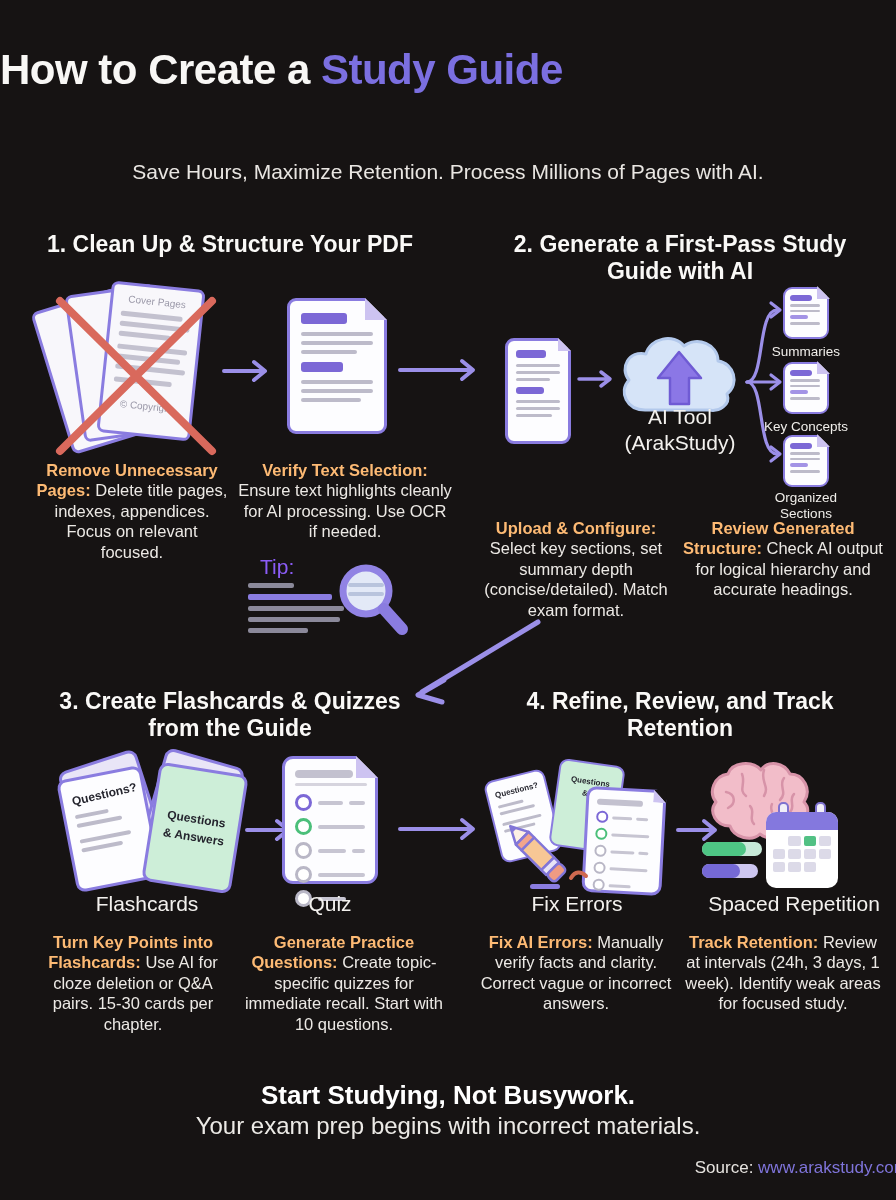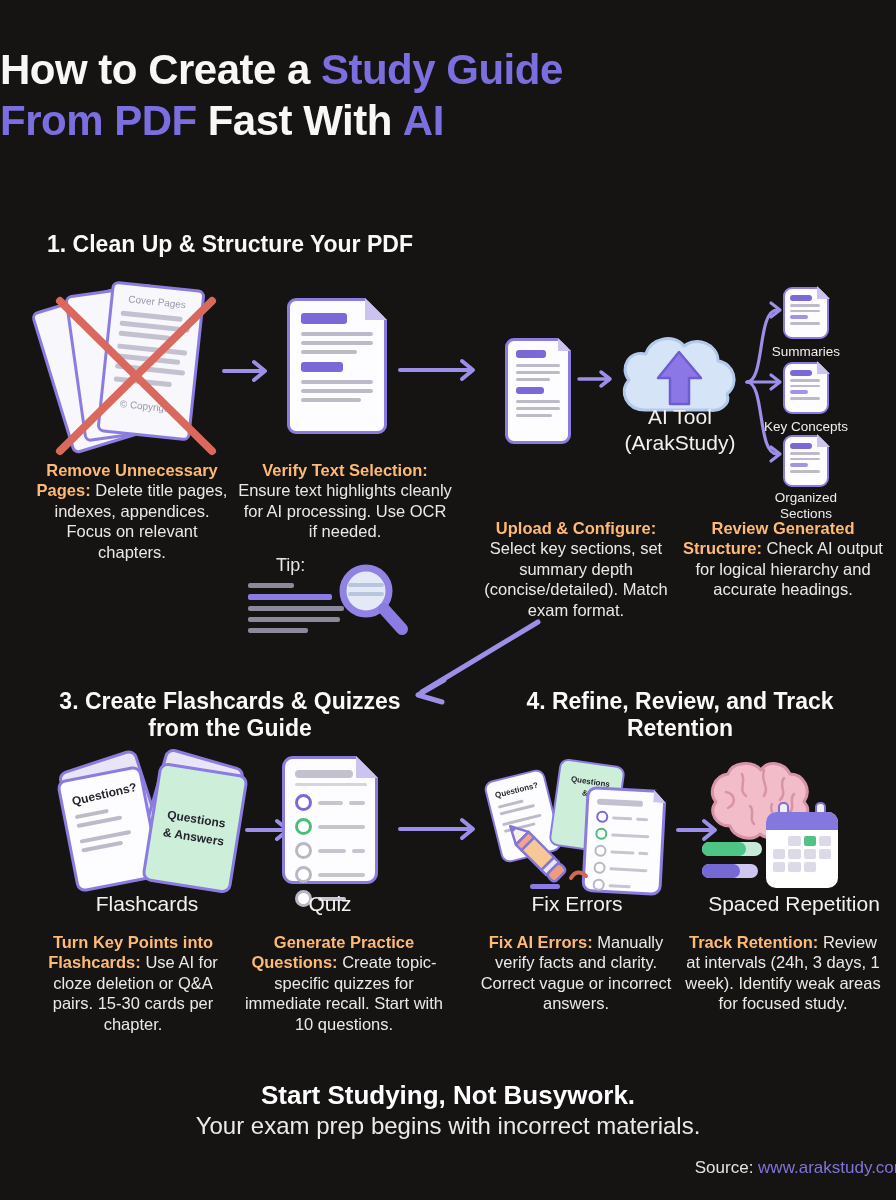--- a/index.html
+++ b/index.html
@@ -63,22 +63,22 @@
   svg{display:block;}
   .abs{position:absolute;}
 </style>
 </head>
 <body>
 
 <div class="canvas">
 
   <div class="title">
     <div><span class="seg">How to Create a</span><span class="seg accent">Study Guide</span></div>
-    <div><span class="seg accent">From PDF</span><span class="seg">Fast With</span><span class="seg accent">AI</span></div>
-  </div>
+  </div>
+  <div class="subtitle">Save Hours, Maximize Retention. Process Millions of Pages with AI.</div>
 
   <div class="s-head" style="left:20px;top:231px;width:420px;">1. Clean Up &amp; Structure Your PDF</div>
 
   <div class="abs" style="left:50px;top:283px;width:170px;height:180px;">
     <div class="page" style="left:0px;top:14px;width:90px;height:148px;transform:rotate(-17deg);"></div>
     <div class="page" style="left:24px;top:6px;width:90px;height:148px;transform:rotate(-8deg);"></div>
     <div class="page" style="left:54px;top:2px;width:94px;height:152px;transform:rotate(6deg);padding:8px 9px;">
       <div class="pg-txt">Cover Pages</div>
       <div class="ln" style="width:62px;height:5px;margin:7px 0 5px 0;background:#c3c1cf;"></div>
       <div class="ln" style="width:70px;height:5px;margin-bottom:5px;background:#c3c1cf;"></div>
@@ -107,39 +107,40 @@
     <div class="bar" style="width:42px;height:10px;margin-bottom:8px;"></div>
     <div class="ln" style="width:72px;height:4px;margin-bottom:5px;"></div>
     <div class="ln" style="width:72px;height:4px;margin-bottom:5px;"></div>
     <div class="ln" style="width:60px;height:4px;"></div>
   </div>
 
   <svg class="abs" style="left:398px;top:357px;" width="86" height="26">
     <path d="M2,13 H72 M64,4 L75,13 L64,22" stroke="#9b8fe8" stroke-width="4" fill="none" stroke-linecap="round" stroke-linejoin="round"></path>
   </svg>
 
-  <div class="tb" style="left:33px;top:460px;width:198px;"><b>Remove Unnecessary Pages:</b><span> Delete title pages, indexes, appendices. Focus on relevant chapters.</span></div>
+  <div class="tb" style="left:33px;top:460px;width:198px;"><b>Remove Unnecessary Pages:</b><span> Delete title pages, indexes, appendices. Focus on relevant focused.</span></div>
   <div class="tb" style="left:238px;top:460px;width:214px;"><b>Verify Text Selection:</b><span> Ensure text highlights cleanly for AI processing. Use OCR if needed.</span></div>
 
   <div class="abs" style="left:248px;top:555px;width:170px;height:84px;">
-    <span style="position:absolute;left:28px;top:0;font-size:18px;color:#e5e5e5;">Tip:</span>
+    <span style="position:absolute;left:12px;top:0;font-size:21px;color:#8b5cf6;">Tip:</span>
     <div class="abs" style="left:0px;top:28px;">
       <div class="ln" style="width:46px;height:5px;margin-bottom:6px;background:#8b899a;"></div>
       <div class="ln" style="width:84px;height:6px;margin-bottom:6px;background:#8a7ce0;"></div>
       <div class="ln" style="width:96px;height:5px;margin-bottom:6px;background:#8b899a;"></div>
       <div class="ln" style="width:92px;height:5px;margin-bottom:6px;background:#8b899a;"></div>
       <div class="ln" style="width:60px;height:5px;background:#8b899a;"></div>
     </div>
     <svg width="86" height="84" style="position:absolute;left:84px;top:6px;">
       <circle cx="34" cy="30" r="23" fill="#e3e9f7" stroke="#9183e4" stroke-width="7"></circle>
       <path d="M18 24 H50 M18 33 H50" stroke="#b9c4dd" stroke-width="4" stroke-linecap="round"></path>
       <path d="M52 48 L70 68" stroke="#8a7ce0" stroke-width="12" stroke-linecap="round"></path>
     </svg>
   </div>
 
+  <div class="s-head" style="left:470px;top:231px;width:420px;padding:0 10px;box-sizing:border-box;">2. Generate a First-Pass Study Guide with AI</div>
 
   <div class="doc" style="left:505px;top:338px;width:66px;height:106px;padding:9px 8px;">
     <div class="ear sm"></div>
     <div class="bar" style="width:30px;height:8px;margin-bottom:6px;"></div>
     <div class="ln" style="width:44px;height:3px;margin-bottom:4px;"></div>
     <div class="ln" style="width:44px;height:3px;margin-bottom:4px;"></div>
     <div class="ln" style="width:34px;height:3px;margin-bottom:6px;"></div>
     <div class="bar" style="width:28px;height:7px;margin-bottom:6px;"></div>
     <div class="ln" style="width:44px;height:3px;margin-bottom:4px;"></div>
     <div class="ln" style="width:44px;height:3px;margin-bottom:4px;"></div>

